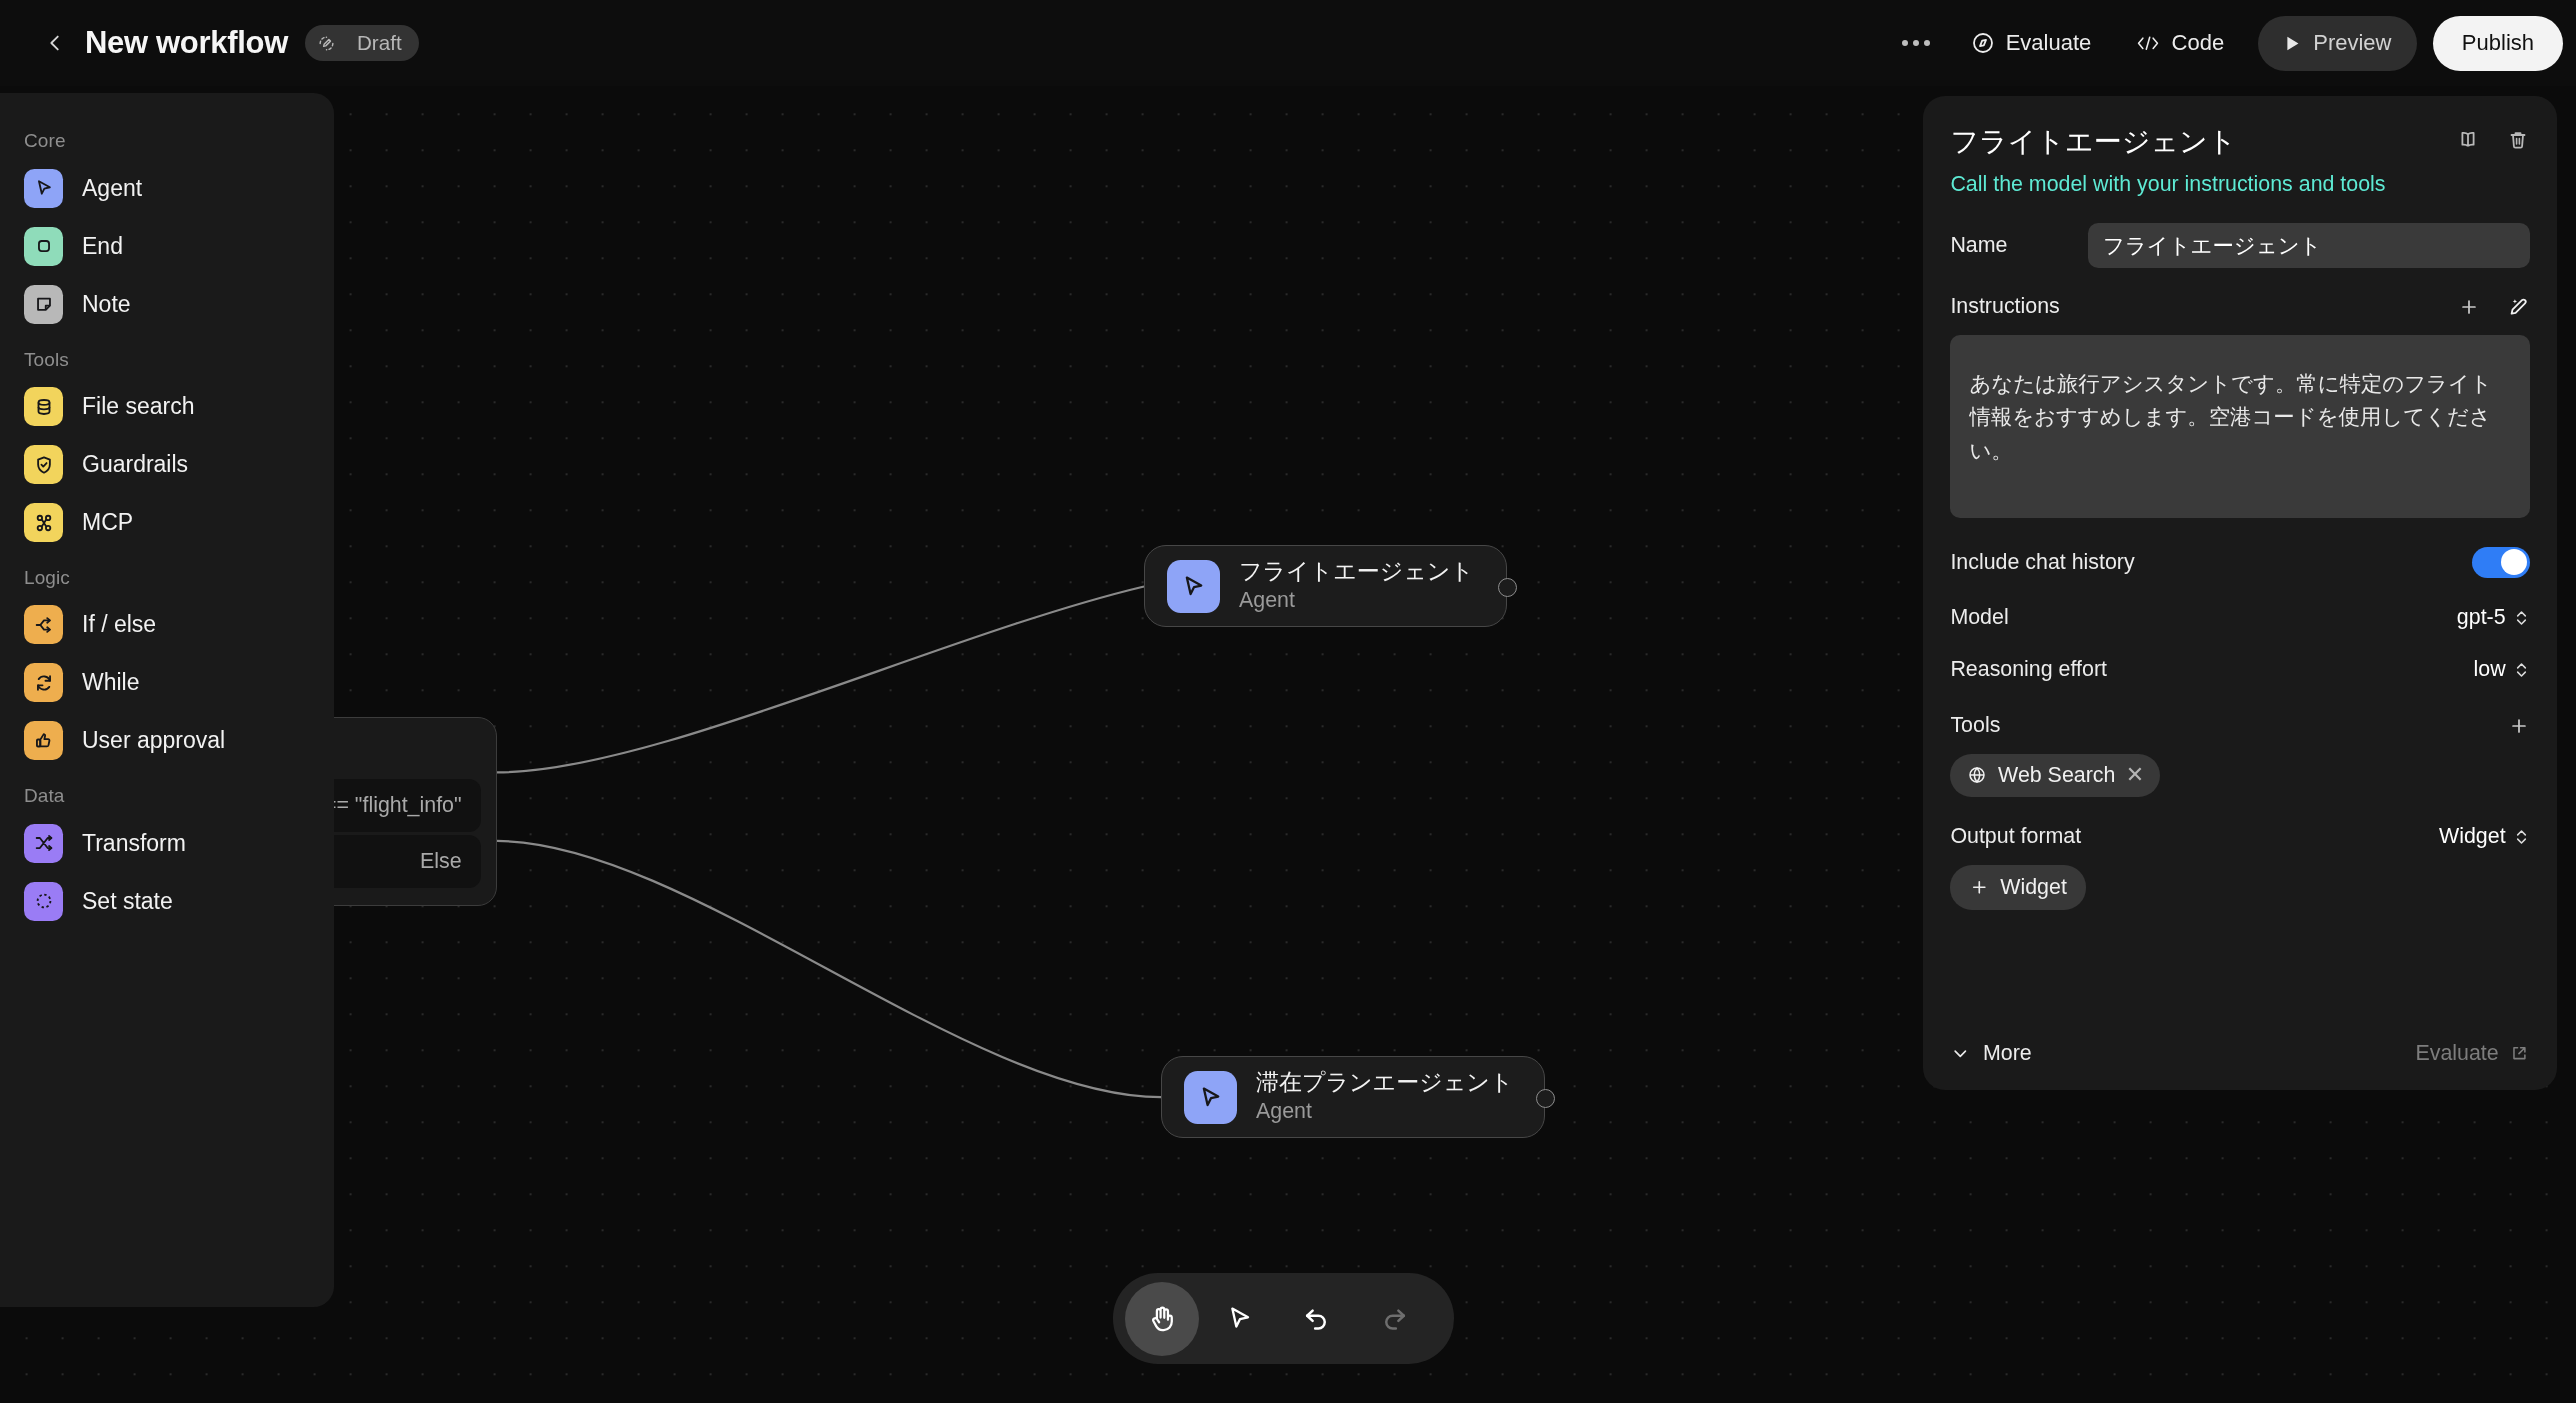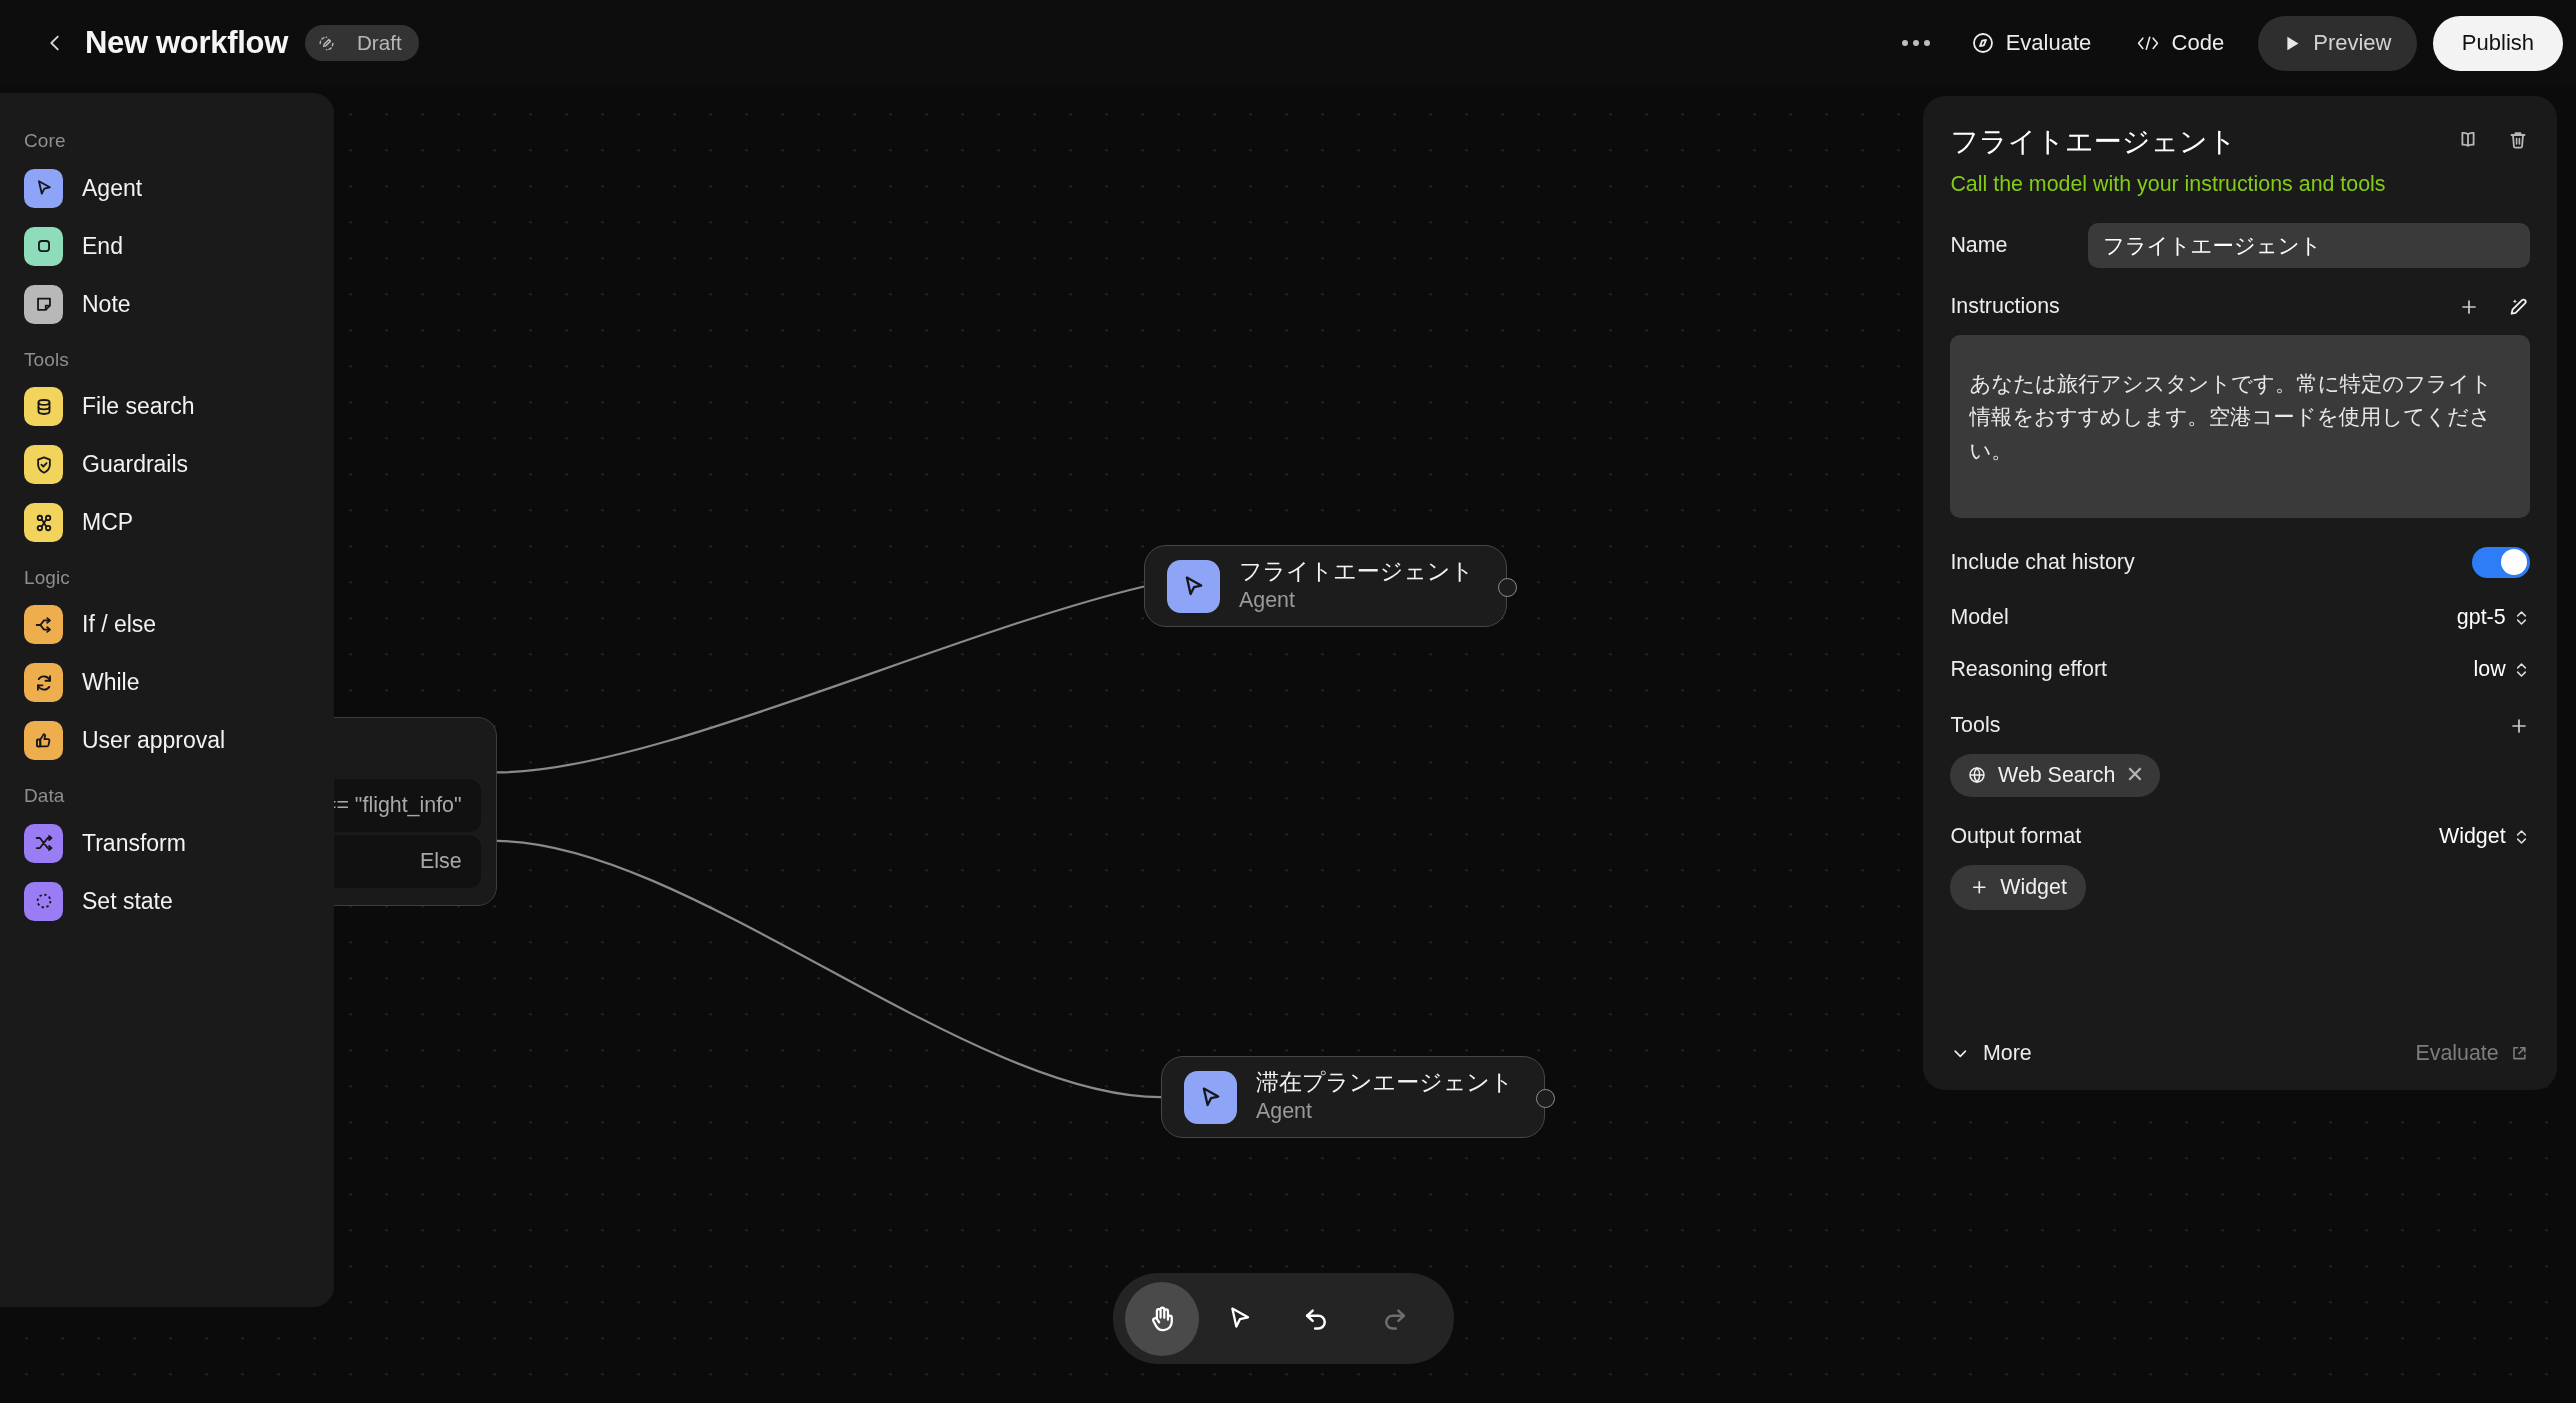--- a/index.html
+++ b/index.html
@@ -129,21 +129,21 @@
   
   .inspector {
     position: absolute; right: 19px; top: 96px; width: 634px; height: 994px;
     background: #1a1a1a; border-radius: 22px; padding: 29px 27.4px 0 27.4px;
     z-index: 30;
   }
   .insp-head { display: flex; align-items: flex-start; }
   .insp-title { font-size: 28px; font-weight: 400; color: #ffffff; line-height: 1.2; }
   .insp-head-icons { margin-left: auto; display: flex; gap: 26px; padding-top: 3.4px; }
   .ic-btn { cursor: pointer; display: flex; align-items: center; justify-content: center; }
-  .insp-desc { font-size: 21.4px; color: #84cc16; margin-top: 13.7px; }
+  .insp-desc { font-size: 21.4px; color: #5eead4; margin-top: 13.7px; }
 
   .row { display: flex; align-items: center; margin-top: 26px; }
   .row-label { font-size: 21.4px; color: #ececec; }
   .row-right { margin-left: auto; display: flex; align-items: center; gap: 7px; }
   .row-value { font-size: 21.4px; color: #ffffff; }
 
   .name-input {
     margin-left: auto; width: 442px; height: 45px; background: #3a3a3a;
     border-radius: 10.3px; border: none; color: #ffffff; font-size: 21.4px;
     padding: 0 15.4px; font-family: "Liberation Sans", sans-serif;

